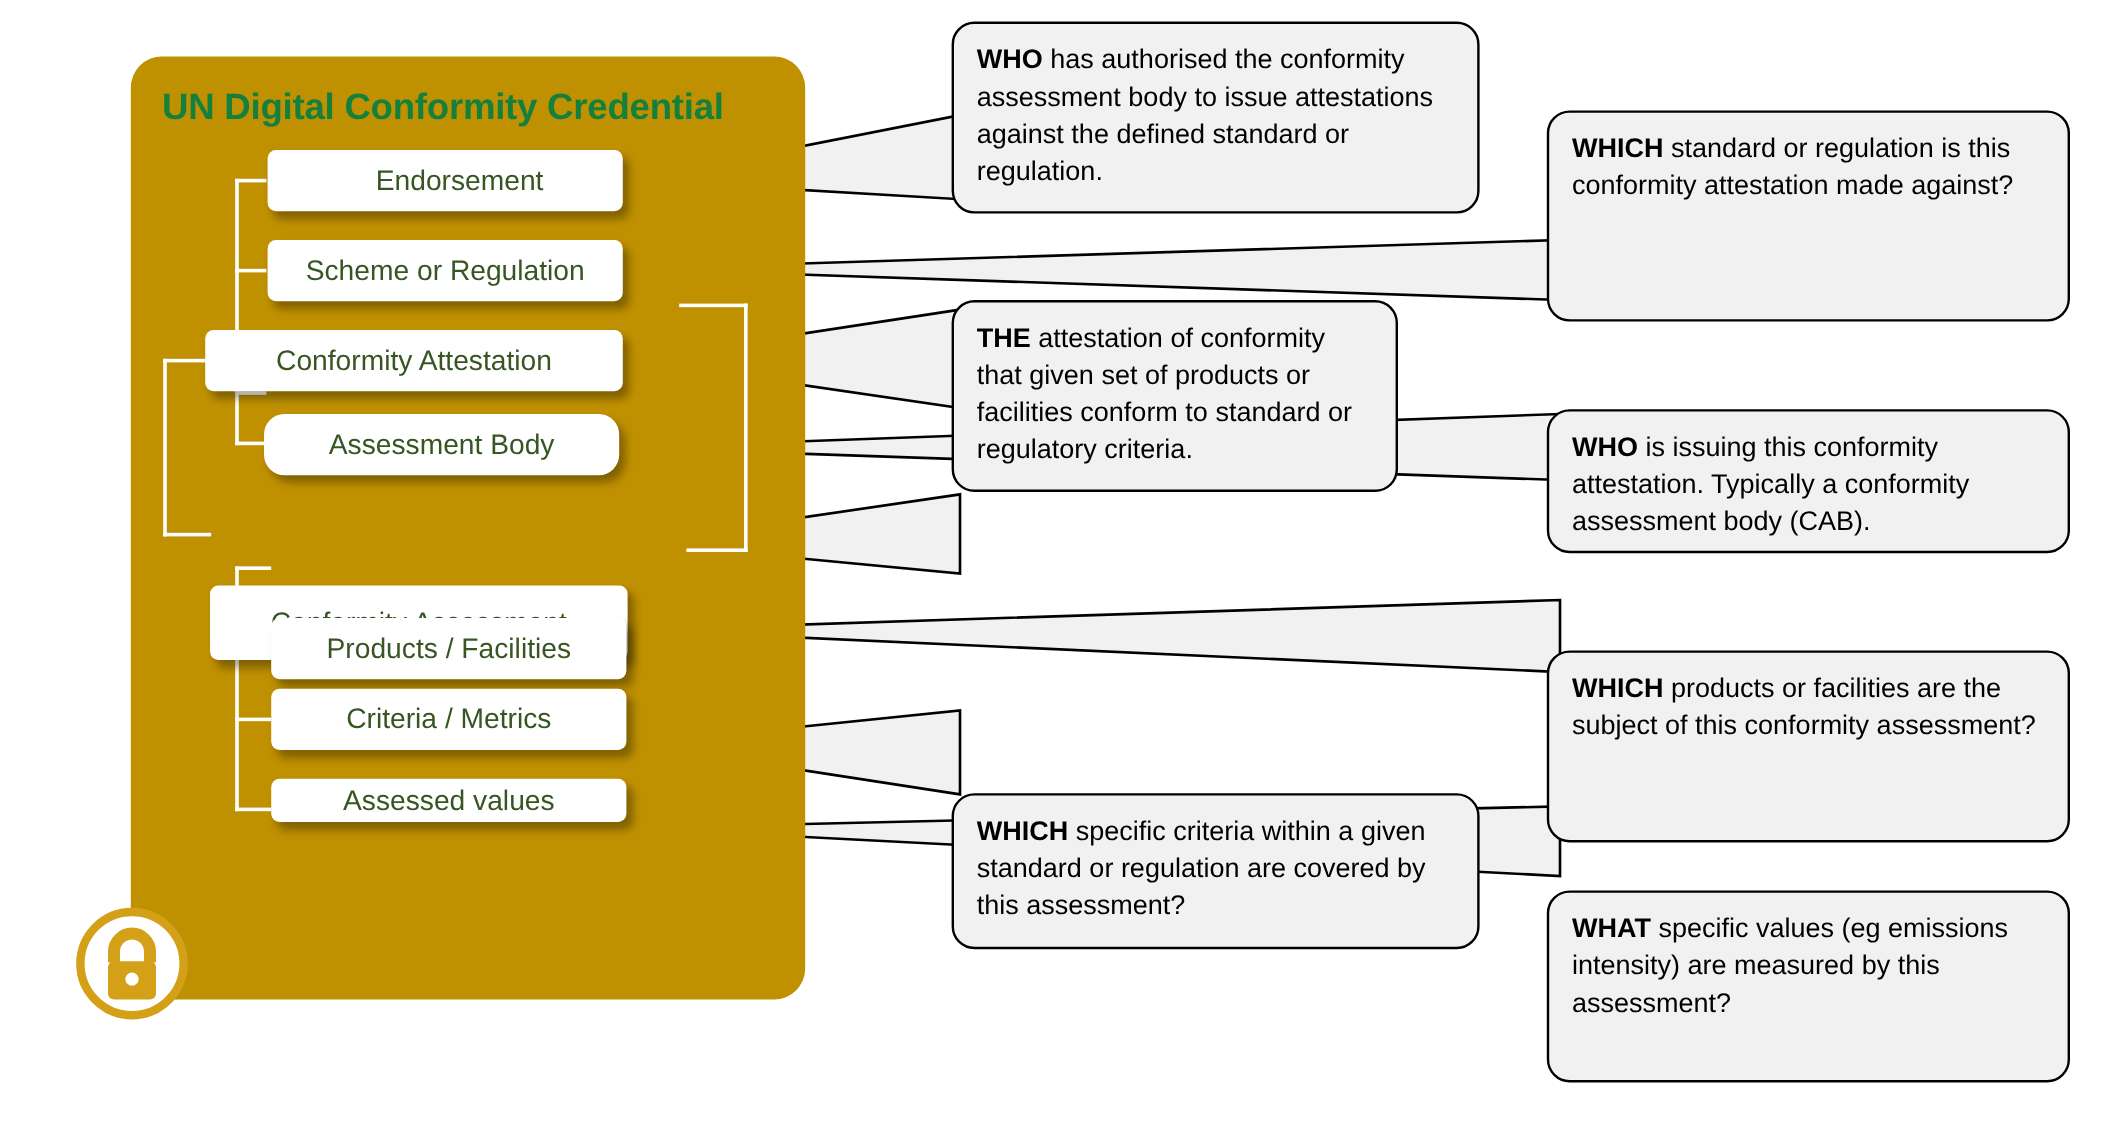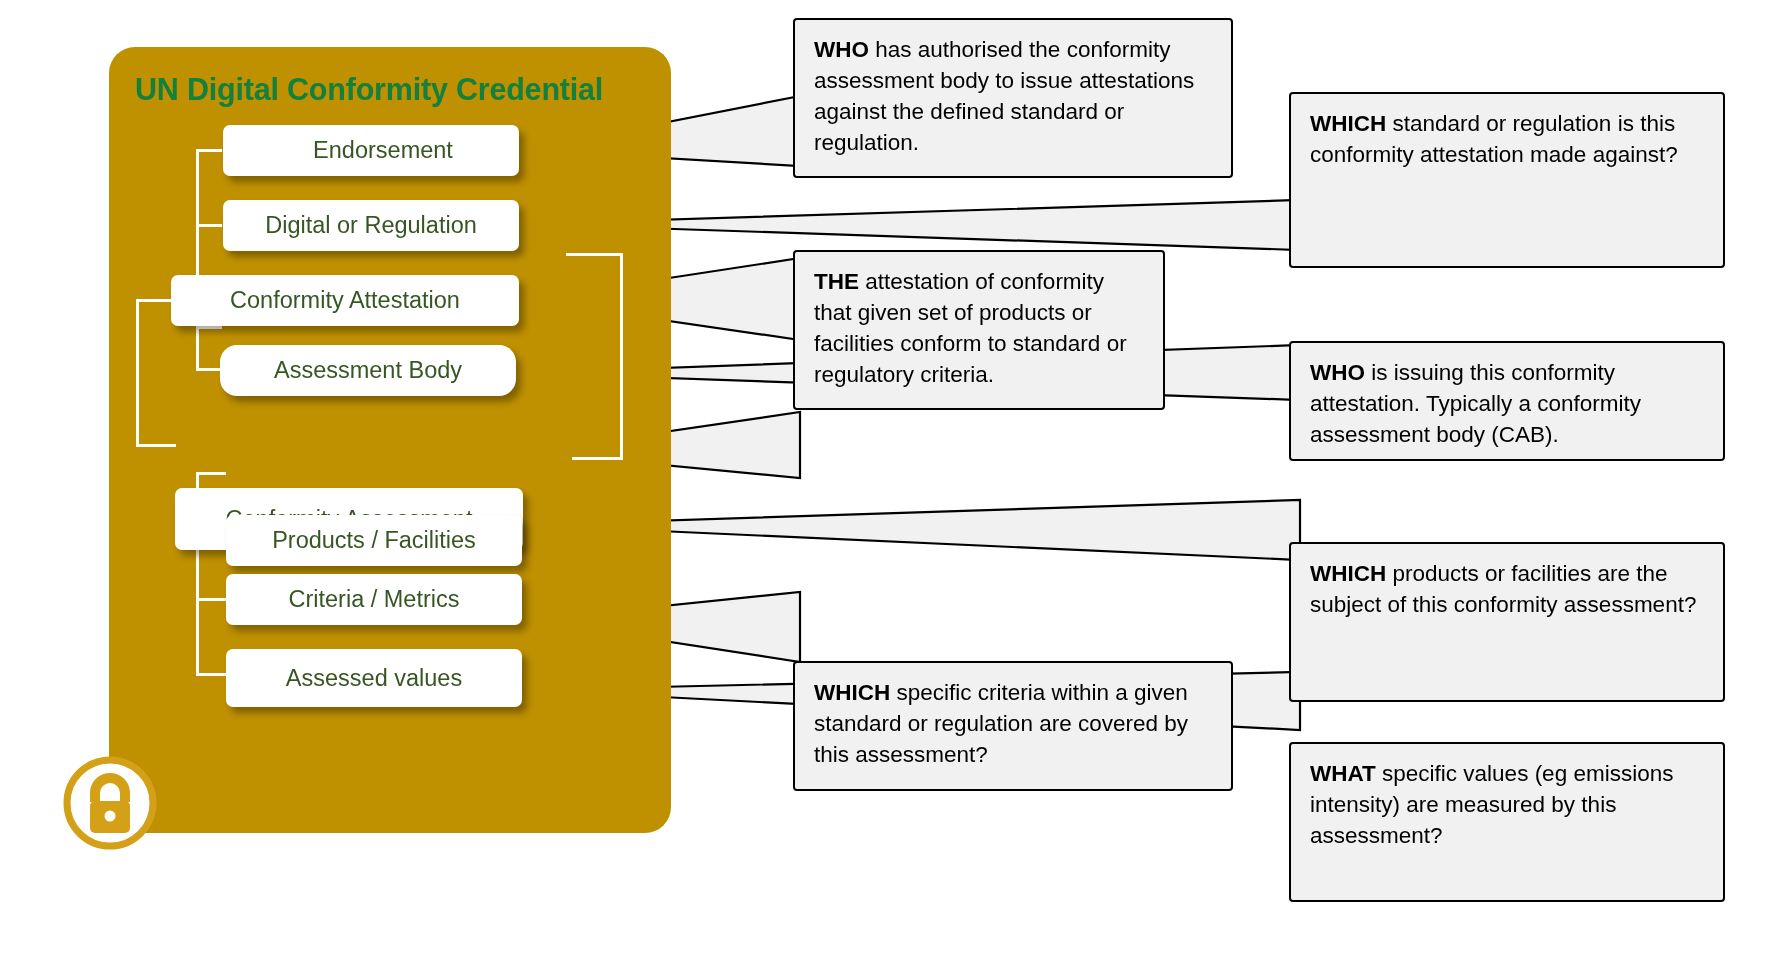--- a/index.html
+++ b/index.html
@@ -50,21 +50,21 @@
     font-size:23.5px;
     z-index:4;
     box-sizing:border-box;
   }
 
   
   .callout{
     position:absolute;
     background:#F1F1F1;
     border:2.2px solid #000000;
-    border-radius:4px;
+    border-radius:19px;
     box-sizing:border-box;
     z-index:3;
     padding:14px 17px 10px 19px;
     font-size:22.5px;
     line-height:1.385;
     color:#000000;
   }
   .callout b{font-weight:bold;}
   .callout.right{z-index:5;}
   .callout-text{display:block;}
@@ -111,21 +111,21 @@
   <div class="tree-line" style="left:620px;top:253px;width:3px;height:207px;"></div>
   <div class="tree-line" style="left:566px;top:253px;width:57px;height:3px;"></div>
   <div class="tree-line" style="left:572px;top:457px;width:51px;height:3px;"></div>
 
   
   <div class="chip" style="left:223px;top:125px;width:296px;height:51px;padding-left:24px;">
     <span>Endorsement</span>
   </div>
 
   <div class="chip" style="left:223px;top:200px;width:296px;height:51px;">
-    <span>Digital or Regulation</span>
+    <span>Scheme or Regulation</span>
   </div>
 
   <div class="chip" style="left:171px;top:275px;width:348px;height:51px;">
     <span>Conformity Attestation</span>
   </div>
 
   <div class="chip" style="left:220px;top:345px;width:296px;height:51px;border-radius:17px;">
     <span>Assessment Body</span>
   </div>
 
@@ -134,21 +134,21 @@
   </div>
 
   <div class="chip" style="left:226px;top:499px;width:296px;height:51px;margin-top:16px;">
     <span>Products / Facilities</span>
   </div>
 
   <div class="chip" style="left:226px;top:574px;width:296px;height:51px;">
     <span>Criteria / Metrics</span>
   </div>
 
-  <div class="chip" style="left:226px;top:649px;width:296px;height:58px;">
+  <div class="chip" style="left:226px;top:649px;width:296px;height:36px;">
     <span>Assessed values</span>
   </div>
 
   
   <svg id="tails" viewBox="0 0 1765 954">
 
     <polygon points="525,150 800,96 800,166" fill="#F1F1F1" stroke="#000" stroke-width="2.2"></polygon>
 
     <polygon points="525,300 800,258 800,340" fill="#F1F1F1" stroke="#000" stroke-width="2.2"></polygon>
 

